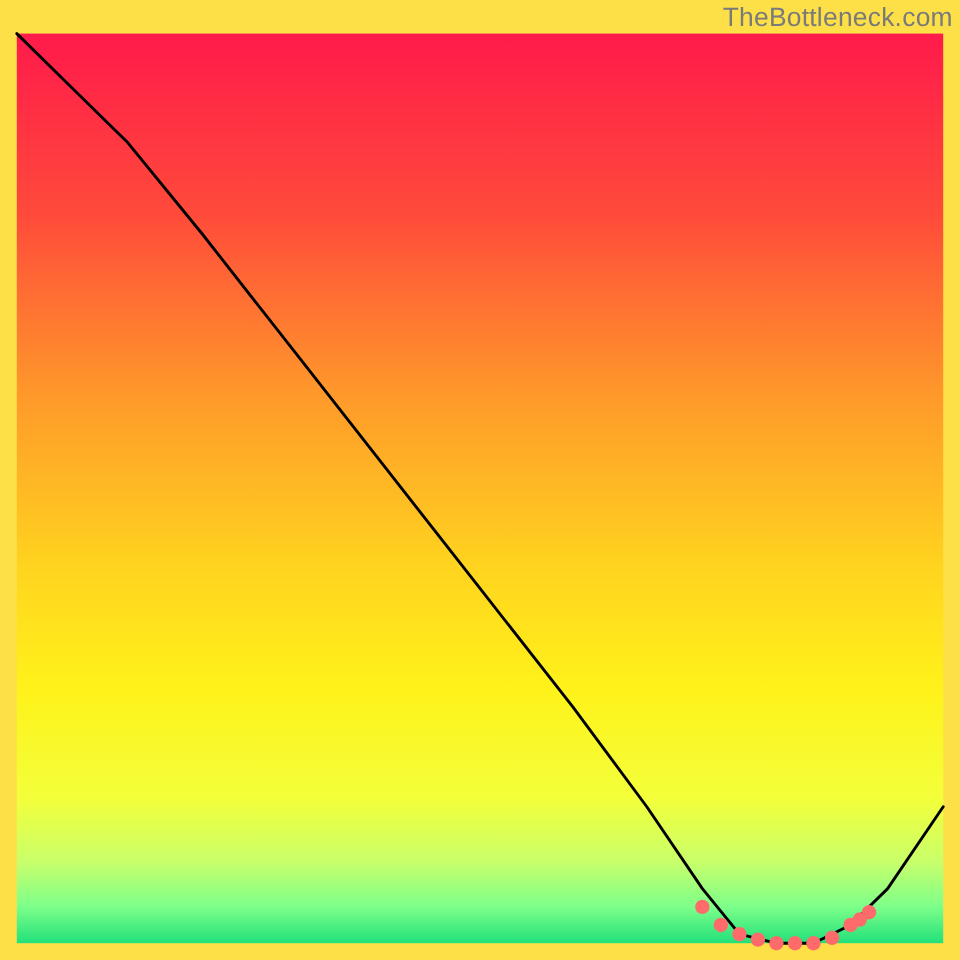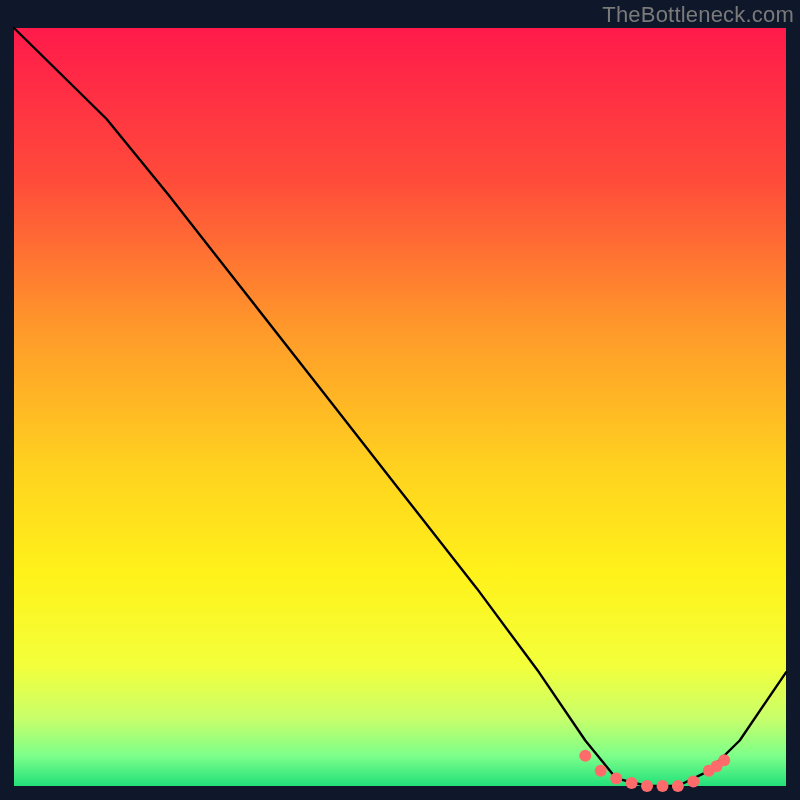--- a/index.html
+++ b/index.html
@@ -7,21 +7,21 @@
     padding: 0;
     width: 800px;
     height: 800px;
     background: #000;
     overflow: hidden;
   }
   .stage {
     position: relative;
     width: 800px;
     height: 800px;
-    background: #0f172a;
+    background: #fde047;
   }
   svg.plot {
     position: absolute;
     left: 0;
     top: 0;
     width: 800px;
     height: 800px;
   }
   .watermark {
     position: absolute;

